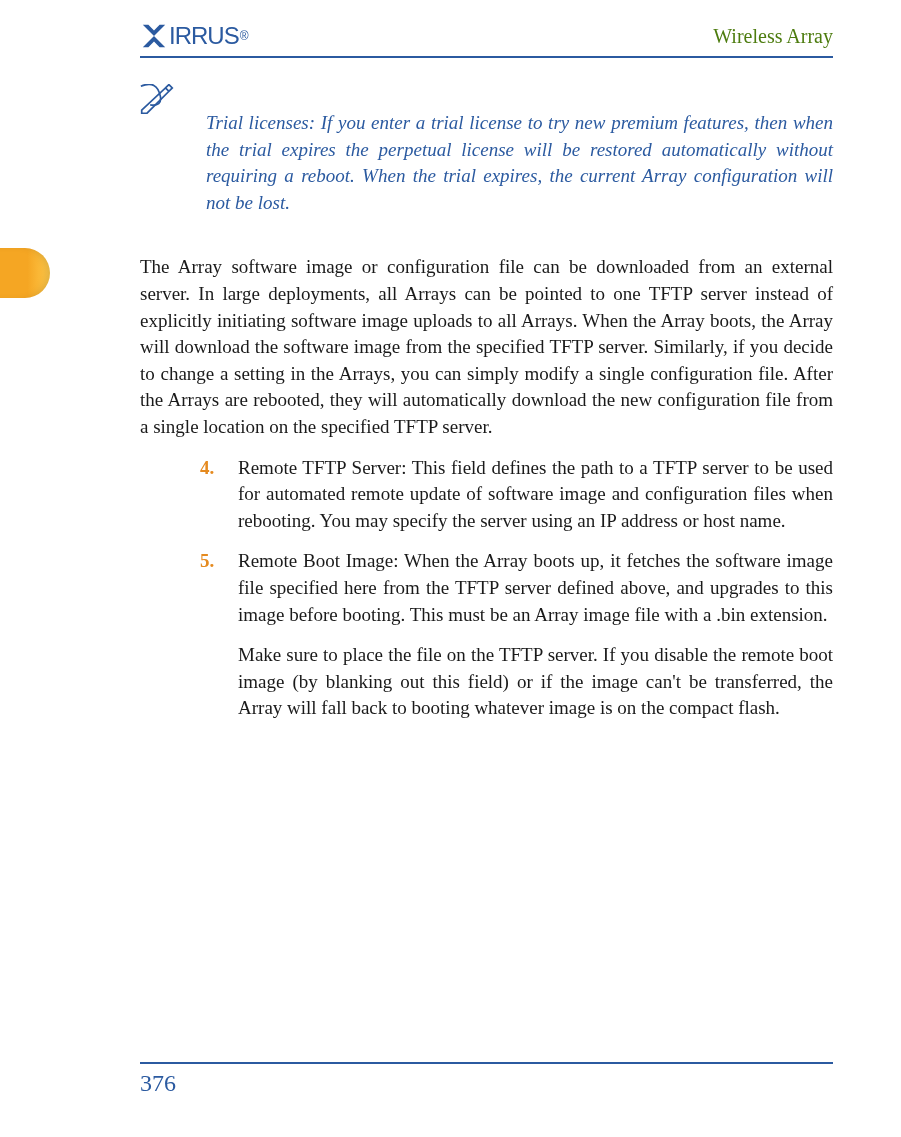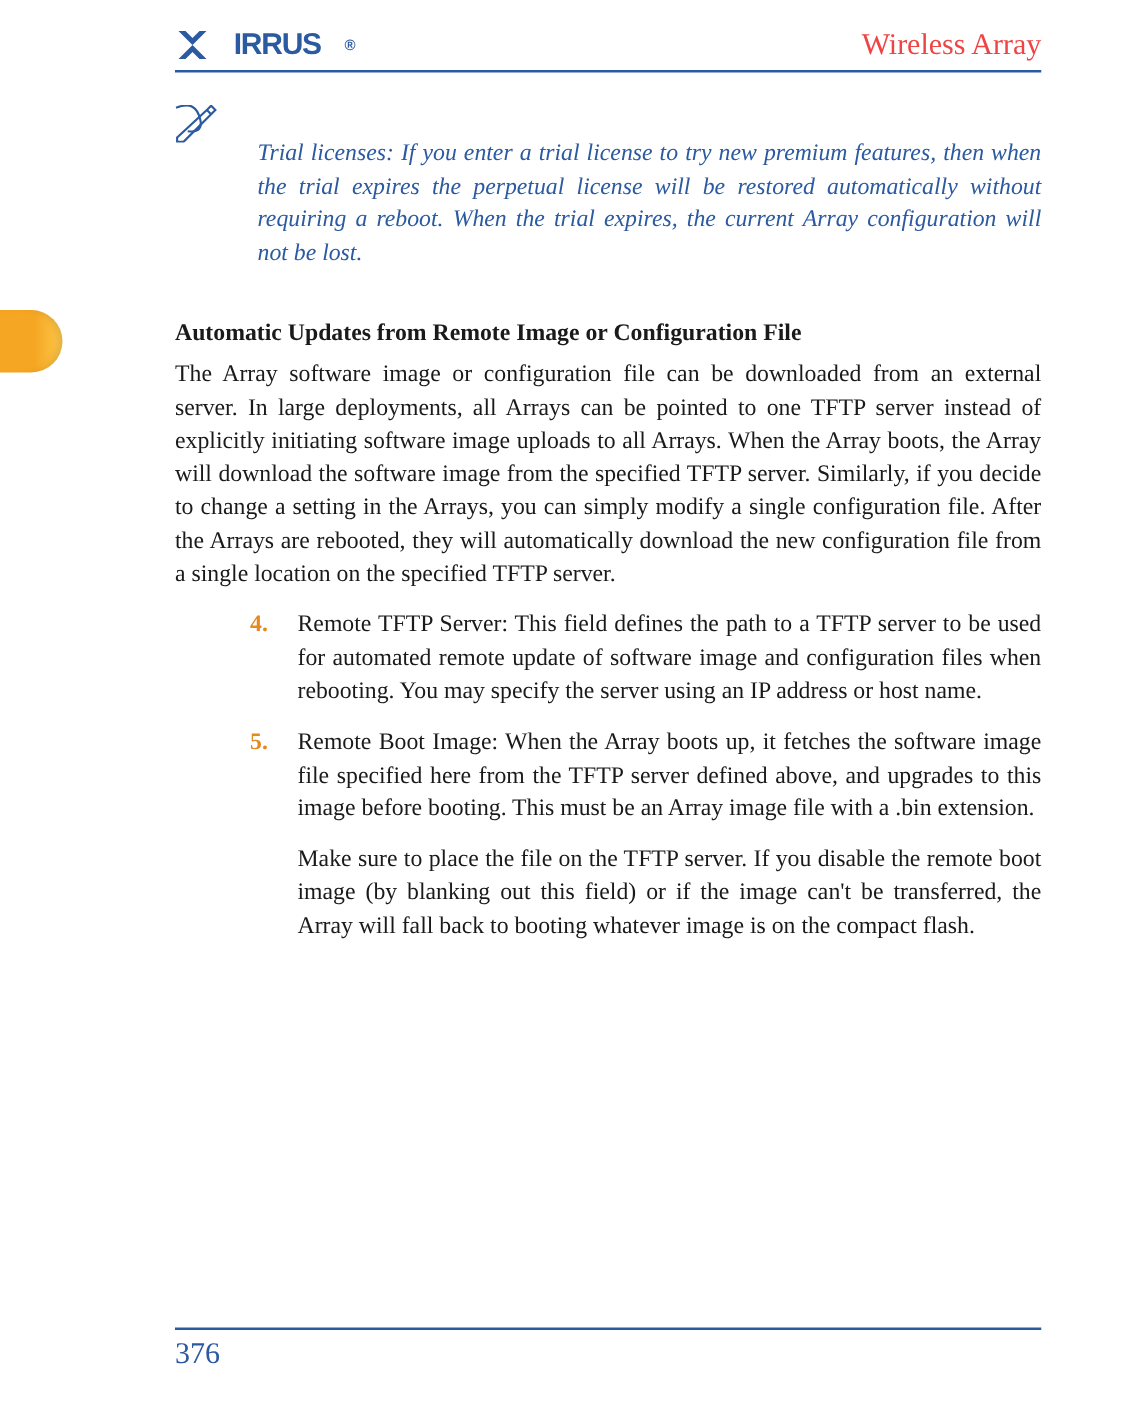--- a/index.html
+++ b/index.html
@@ -26,36 +26,36 @@
     right: 68px;
     height: 40px;
     border-bottom: 2px solid #2b5aa0;
     display: flex;
     align-items: center;
     justify-content: space-between;
   }
   .logo {
     display: flex;
     align-items: center;
-    gap: 18px;
+    gap: 0;
     color: #2b5aa0;
     font-family: Arial, Helvetica, sans-serif;
-    font-weight: 700;
+    font-weight: 400;
     font-size: 24px;
     letter-spacing: -1px;
   }
   .logo-shape {
     width: 28px; height: 28px;
     position: relative;
     margin-right: 1px;
   }
   .logo-shape svg { width: 100%; height: 100%; }
   .header-title {
-    color: #ef4444;
-    font-size: 24px;
+    color: #4d7c0f;
+    font-size: 20px;
     font-family: "Palatino Linotype", Palatino, Georgia, serif;
   }
   .side-tab {
     position: absolute;
     left: 0;
     top: 248px;
     width: 50px;
     height: 50px;
     background: linear-gradient(90deg, #f5a623 0%, #f5a623 55%, #ffc94a 100%);
     border-top-right-radius: 25px;
@@ -155,21 +155,20 @@
     <div class="note-block">
       <div class="note-icon">
         <svg viewBox="0 0 40 34">
           <path d="M2 30 L30 4 L34 8 L8 34 L2 34 Z M30 4 L34 0 L38 4 L34 8 Z" fill="none" stroke="#2b5aa0" stroke-width="2"></path>
           <path d="M1 2 Q20 -6 24 14 Q26 26 12 24" fill="none" stroke="#2b5aa0" stroke-width="2"></path>
         </svg>
       </div>
       <div class="note-text">Trial licenses: If you enter a trial license to try new premium features, then when the trial expires the perpetual license will be restored automatically without requiring a reboot. When the trial expires, the current Array configuration will not be lost.</div>
     </div>
 
-    <div class="section-heading">Automatic Updates from Remote Image or Configuration File</div>
     <div class="body-para">The Array software image or configuration file can be downloaded from an external server. In large deployments, all Arrays can be pointed to one TFTP server instead of explicitly initiating software image uploads to all Arrays. When the Array boots, the Array will download the software image from the specified TFTP server. Similarly, if you decide to change a setting in the Arrays, you can simply modify a single configuration file. After the Arrays are rebooted, they will automatically download the new configuration file from a single location on the specified TFTP server.</div>
 
     <div class="num-list">
 
       <div class="num-item">
         <div class="num">4.</div>
         <div class="item-body">
           <span class="item-title">Remote TFTP Server</span><span>: This field defines the path to a TFTP server to be used for automated remote update of software image and configuration files when rebooting. You may specify the server using an IP address or host name.</span>
         </div>
       </div>

